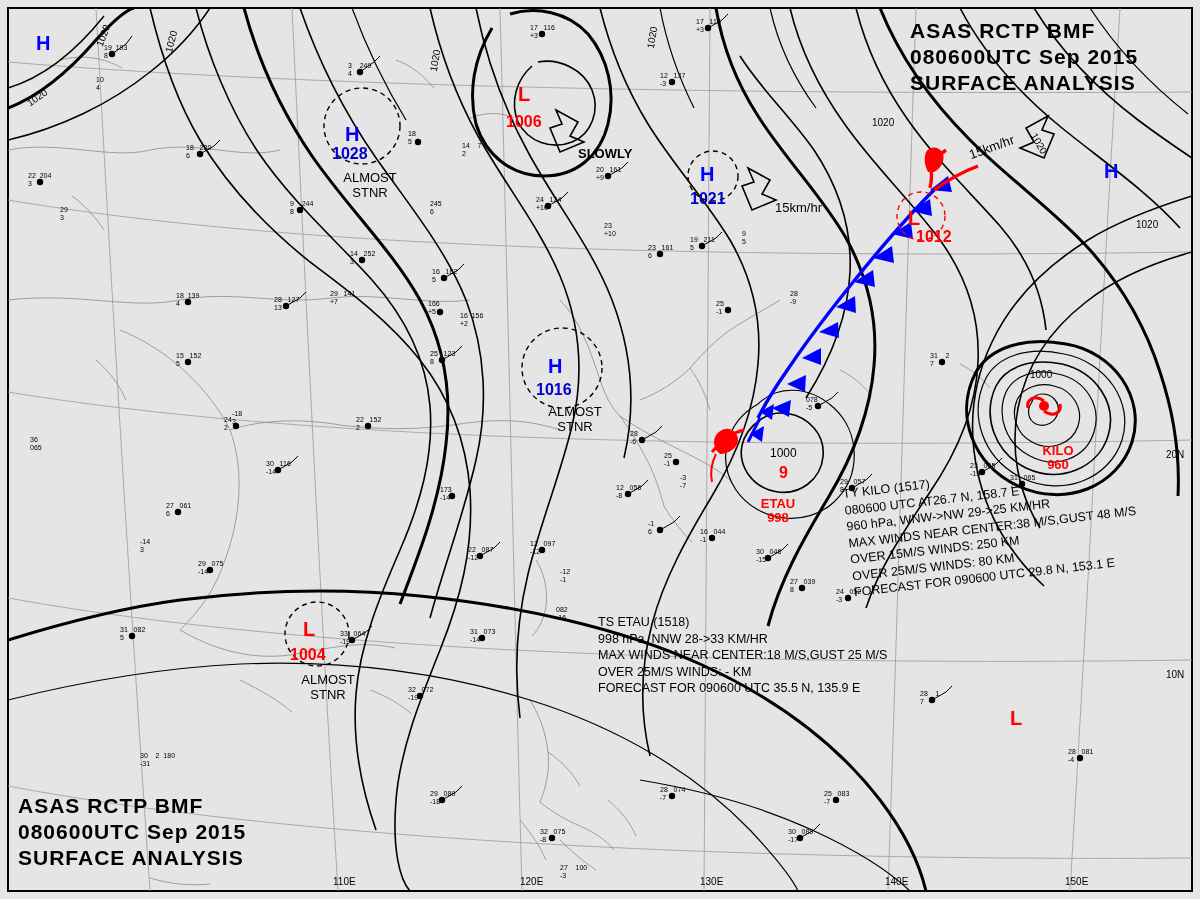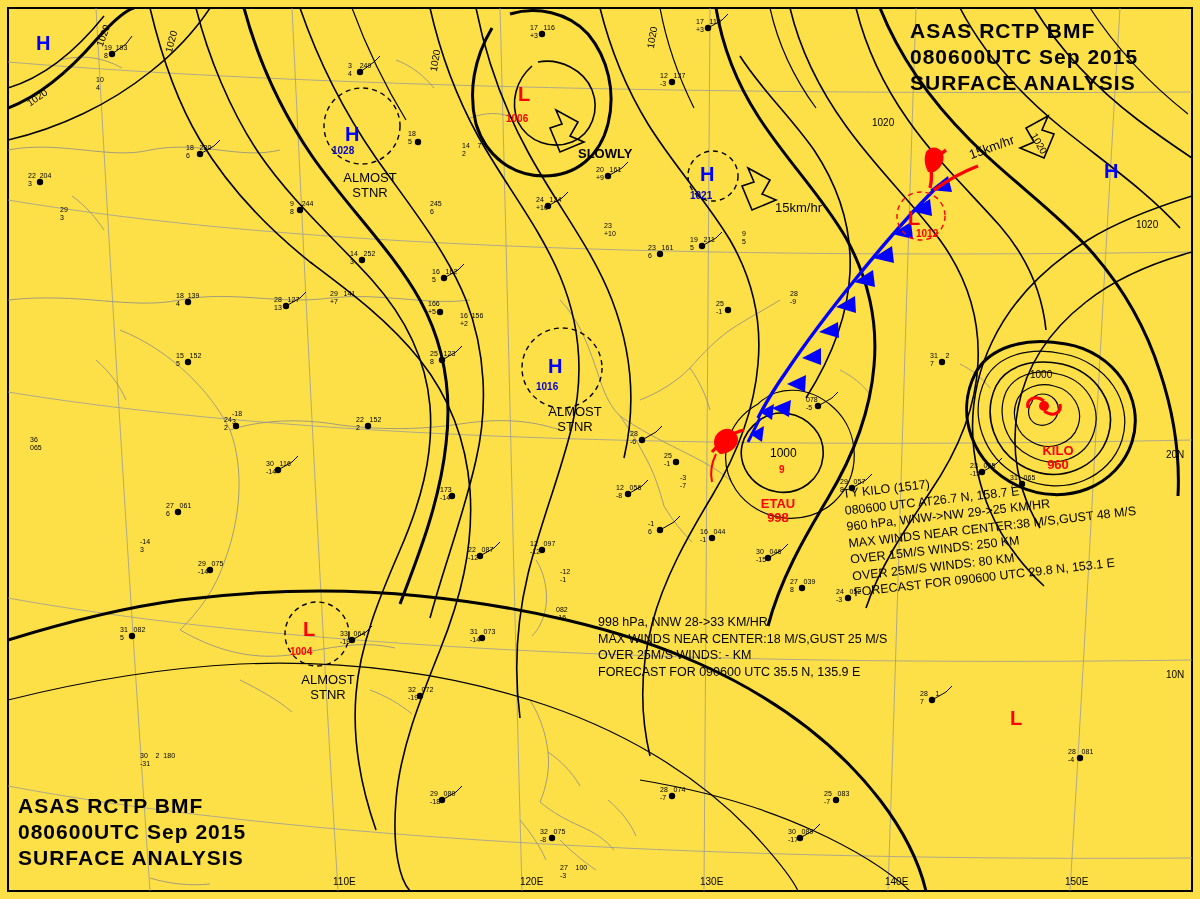--- a/index.html
+++ b/index.html
@@ -1,24 +1,24 @@
 <!DOCTYPE html>
 <html><head>
 <meta charset="utf-8">
 <style>
   html,body{margin:0;padding:0;background:#ffffff;}
   body{font-family:"Liberation Sans",sans-serif;}
-  #chart{position:relative;width:1200px;height:899px;background:#fde047;overflow:hidden;}
+  #chart{position:relative;width:1200px;height:899px;background:#e5e5e5;overflow:hidden;}
   #chart svg{position:absolute;left:0;top:0;}
 
   .title-block{font-weight:bold;font-size:21px;letter-spacing:1px;color:#000;line-height:26px;}
   .hl{position:absolute;font-weight:bold;font-size:20px;}
   .hl.H{color:#0000ff;}
   .hl.L{color:#ff0000;}
-  .press{position:absolute;font-size:10px;font-weight:bold;}
+  .press{position:absolute;font-size:16px;font-weight:bold;}
   .press.blue{color:#0000cd;}
   .press.red{color:#ff0000;}
   .stnr{position:absolute;font-size:13px;color:#000;line-height:15px;text-align:center;}
   .motion{position:absolute;font-size:13px;color:#000;}
   .isolabel{position:absolute;font-size:10px;color:#000;}
   .stormname{position:absolute;font-size:13px;color:#ff0000;font-weight:bold;text-align:center;line-height:14px;}
   .infoblk{position:absolute;font-size:12.5px;color:#000;line-height:16.5px;}
   .infoblk.tilt{transform:rotate(-6.5deg);transform-origin:left top;}
   .gridlabel{position:absolute;font-size:10px;color:#000;}
   .stn{position:absolute;font-size:7px;color:#000;line-height:8px;white-space:pre;}
@@ -341,20 +341,21 @@
     <div>TY  KILO   (1517)</div>
     <div>080600 UTC  AT26.7 N, 158.7 E</div>
     <div>960 hPa, WNW-&gt;NW  29-&gt;25 KM/HR</div>
     <div>MAX WINDS NEAR CENTER:38 M/S,GUST 48 M/S</div>
     <div>OVER 15M/S WINDS: 250 KM</div>
     <div>OVER 25M/S WINDS: 80 KM</div>
     <div>FORECAST FOR 090600 UTC 29.8 N, 153.1 E</div>
   </div>
 
   <div class="infoblk" style="left:598px;top:614px;">
+    <div>TS ETAU  (1518)</div>
     <div>998 hPa, NNW  28-&gt;33 KM/HR</div>
     <div>MAX WINDS NEAR CENTER:18 M/S,GUST 25 M/S</div>
     <div>OVER 25M/S WINDS: - KM</div>
     <div>FORECAST FOR 090600 UTC 35.5 N, 135.9 E</div>
   </div>
 
   <div class="gridlabel" style="left:333px;top:876px;">110E</div>
   <div class="gridlabel" style="left:520px;top:876px;">120E</div>
   <div class="gridlabel" style="left:700px;top:876px;">130E</div>
   <div class="gridlabel" style="left:885px;top:876px;">140E</div>

